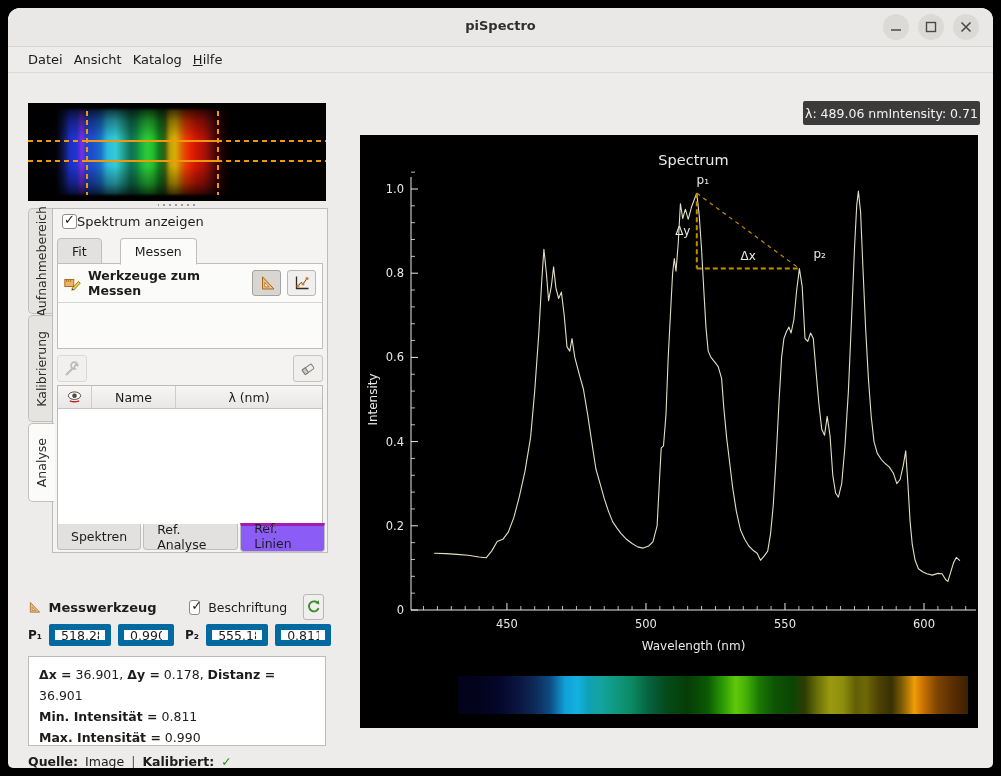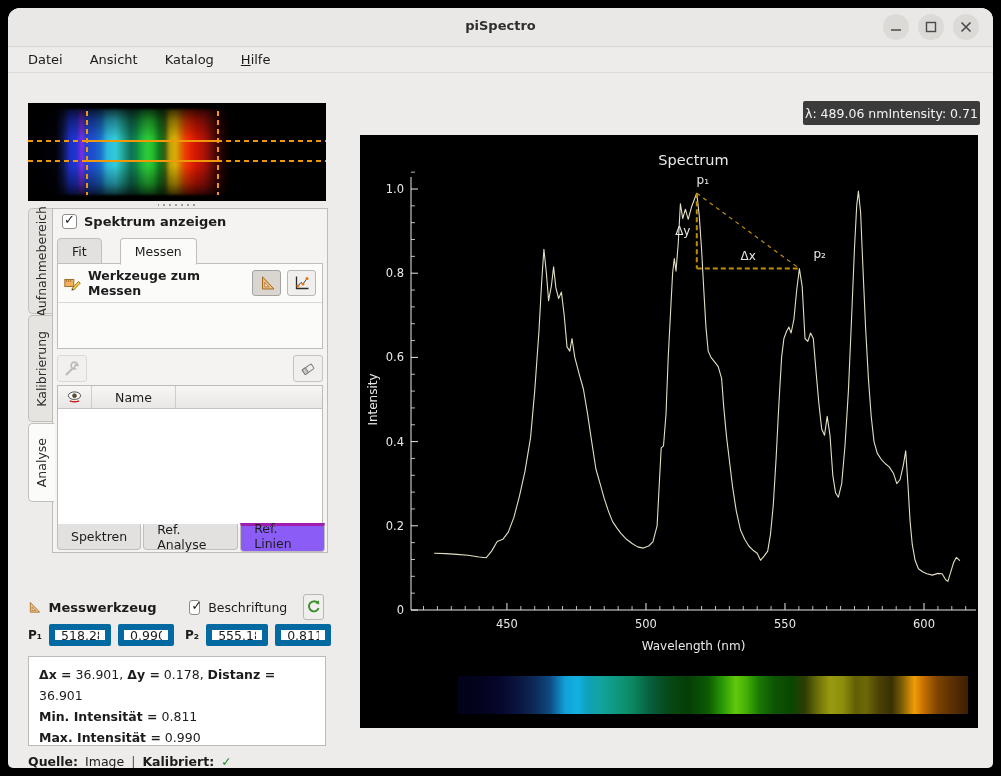--- a/index.html
+++ b/index.html
@@ -7,41 +7,41 @@
          font-family:"DejaVu Sans","Liberation Sans",sans-serif;font-size:13px;color:#1c1c1c;}
   .window{position:absolute;left:8px;top:8px;width:985px;height:760px;background:#edecea;
           border-radius:12px 12px 5px 5px;overflow:hidden;}
   
   .titlebar{position:relative;height:38px;background:#eae8e6;border-bottom:1px solid #d8d5d2;}
   .title{position:absolute;left:0;right:0;top:10px;text-align:center;font-weight:bold;color:#2e2e2e;}
   .winbtns{position:absolute;right:14px;top:6px;display:flex;gap:9px;}
   .wbtn{width:26px;height:26px;border-radius:50%;background:#dcdad7;display:flex;align-items:center;justify-content:center;cursor:default;}
   .wbtn svg{display:block;}
   
-  .menubar{height:25px;background:#edecea;border-bottom:1px solid #dcdad7;display:flex;align-items:center;padding-left:20px;gap:27px;}
+  .menubar{height:25px;background:#edecea;border-bottom:1px solid #dcdad7;display:flex;align-items:center;padding-left:20px;gap:11px;}
   .menuitem{color:#1b1b1b;display:inline-block;}
   .mnemonic::first-letter{text-decoration:underline;}
   
   .thumb{position:absolute;left:20px;top:95px;width:298px;height:98px;background:#000;overflow:hidden;}
   .thumb-bands{position:absolute;left:0;top:6px;right:0;bottom:6px;filter:blur(1.2px);}
   .thumb-shade{position:absolute;inset:0;background:linear-gradient(180deg,rgba(0,0,0,.95) 0%,rgba(0,0,0,.35) 18%,rgba(0,0,0,0) 36%,rgba(0,0,0,0) 64%,rgba(0,0,0,.35) 82%,rgba(0,0,0,.95) 100%);}
   .hguide{position:absolute;left:0;width:298px;height:2px;background:repeating-linear-gradient(90deg,#ef980b 0 5px,transparent 5px 9px);}
   .hguide-solid{position:absolute;left:59px;width:131px;height:2px;background:#ef980b;}
   .vguide{position:absolute;top:8px;height:84px;width:2px;background:repeating-linear-gradient(180deg,#ef980b 0 5px,transparent 5px 9px);}
   .splitter{position:absolute;left:150px;top:195px;width:40px;height:4px;
             background:repeating-linear-gradient(90deg,#9a9a9a 0 2px,transparent 2px 6px);background-size:6px 2px;background-repeat:repeat-x;background-position:center;}
   
   .vtab{position:absolute;left:20px;width:24px;background:#e6e4e1;border:1px solid #c2c0bd;border-right:none;
         border-radius:5px 0 0 5px;display:flex;align-items:center;justify-content:center;cursor:default;}
   .vtab span{writing-mode:vertical-rl;transform:rotate(180deg);font-size:12.5px;color:#2a2a2a;}
   .vtab.active{background:#fbfbfa;width:25px;z-index:3;border-right:1px solid #fbfbfa;}
   
   .panel{position:absolute;left:44px;top:200px;width:276px;height:345px;background:#f4f3f1;
          border:1px solid #bdbcba;box-sizing:border-box;z-index:2;}
-  .chkrow{position:absolute;left:9px;top:5px;display:flex;align-items:flex-end;gap:7px;font-weight:bold;}
+  .chkrow{position:absolute;left:9px;top:5px;display:flex;align-items:flex-end;}
   .checkbox{width:15px;height:15px;background:#fff;border:1px solid #8e8c8a;border-radius:3px;position:relative;box-sizing:border-box;}
   .checkbox.checked::after{content:"✓";position:absolute;left:1px;top:-3px;font-size:13px;font-weight:bold;color:#1d1d1d;}
   .ttabs{position:absolute;left:4px;top:29px;display:flex;}
   .ttab{height:25px;padding:0 14px;display:flex;align-items:center;background:#e3e1df;border:1px solid #c0bebb;
         border-radius:4px 4px 0 0;margin-right:18px;cursor:default;font-size:12.5px;}
   .ttab.active{background:#fbfbfa;border-bottom:1px solid #fbfbfa;position:relative;z-index:2;}
   .tframe{position:absolute;left:4px;top:54px;right:4px;height:86px;background:#fbfbfa;border:1px solid #c0bebb;box-sizing:border-box;}
   .tframe-head{display:flex;align-items:center;gap:6px;padding:4px 6px;border-bottom:1px solid #d8d6d3;}
   .tframe-head .hlabel{font-weight:bold;font-size:12.5px;flex:1;}
   .tbtn{width:27px;height:24px;background:#f1efed;border:1px solid #b9b7b4;border-radius:3px;display:flex;align-items:center;justify-content:center;}
@@ -193,20 +193,23 @@
         <div class="rt-head">
           <div class="rt-c" style="width:34px;">
             <svg width="17" height="14" viewBox="0 0 18 14">
               <ellipse cx="9" cy="5.6" rx="6.5" ry="4" fill="#fdfdfc" stroke="#4a4a4a"></ellipse>
               <circle cx="9" cy="5.6" r="2.1" fill="#6a4a2a" stroke="#2e2e2e" stroke-width="0.6"></circle>
               <path d="M4 11 Q9 13.2 14 11" stroke="#c42222" fill="none" stroke-width="1.5"></path>
             </svg>
           </div>
           <div class="rt-c" style="width:84px;">
             <span>Name</span>
+          </div>
+          <div class="rt-c" style="flex:1;border-right:none;">
+            <span>λ (nm)</span>
           </div>
         </div>
         <div style="height:118px;background:#fff;"></div>
       </div>
       <div class="ltabs">
         <div class="ltab">
             <span>Spektren</span>
           </div>
         <div class="ltab">
             <span>Ref. Analyse</span>

